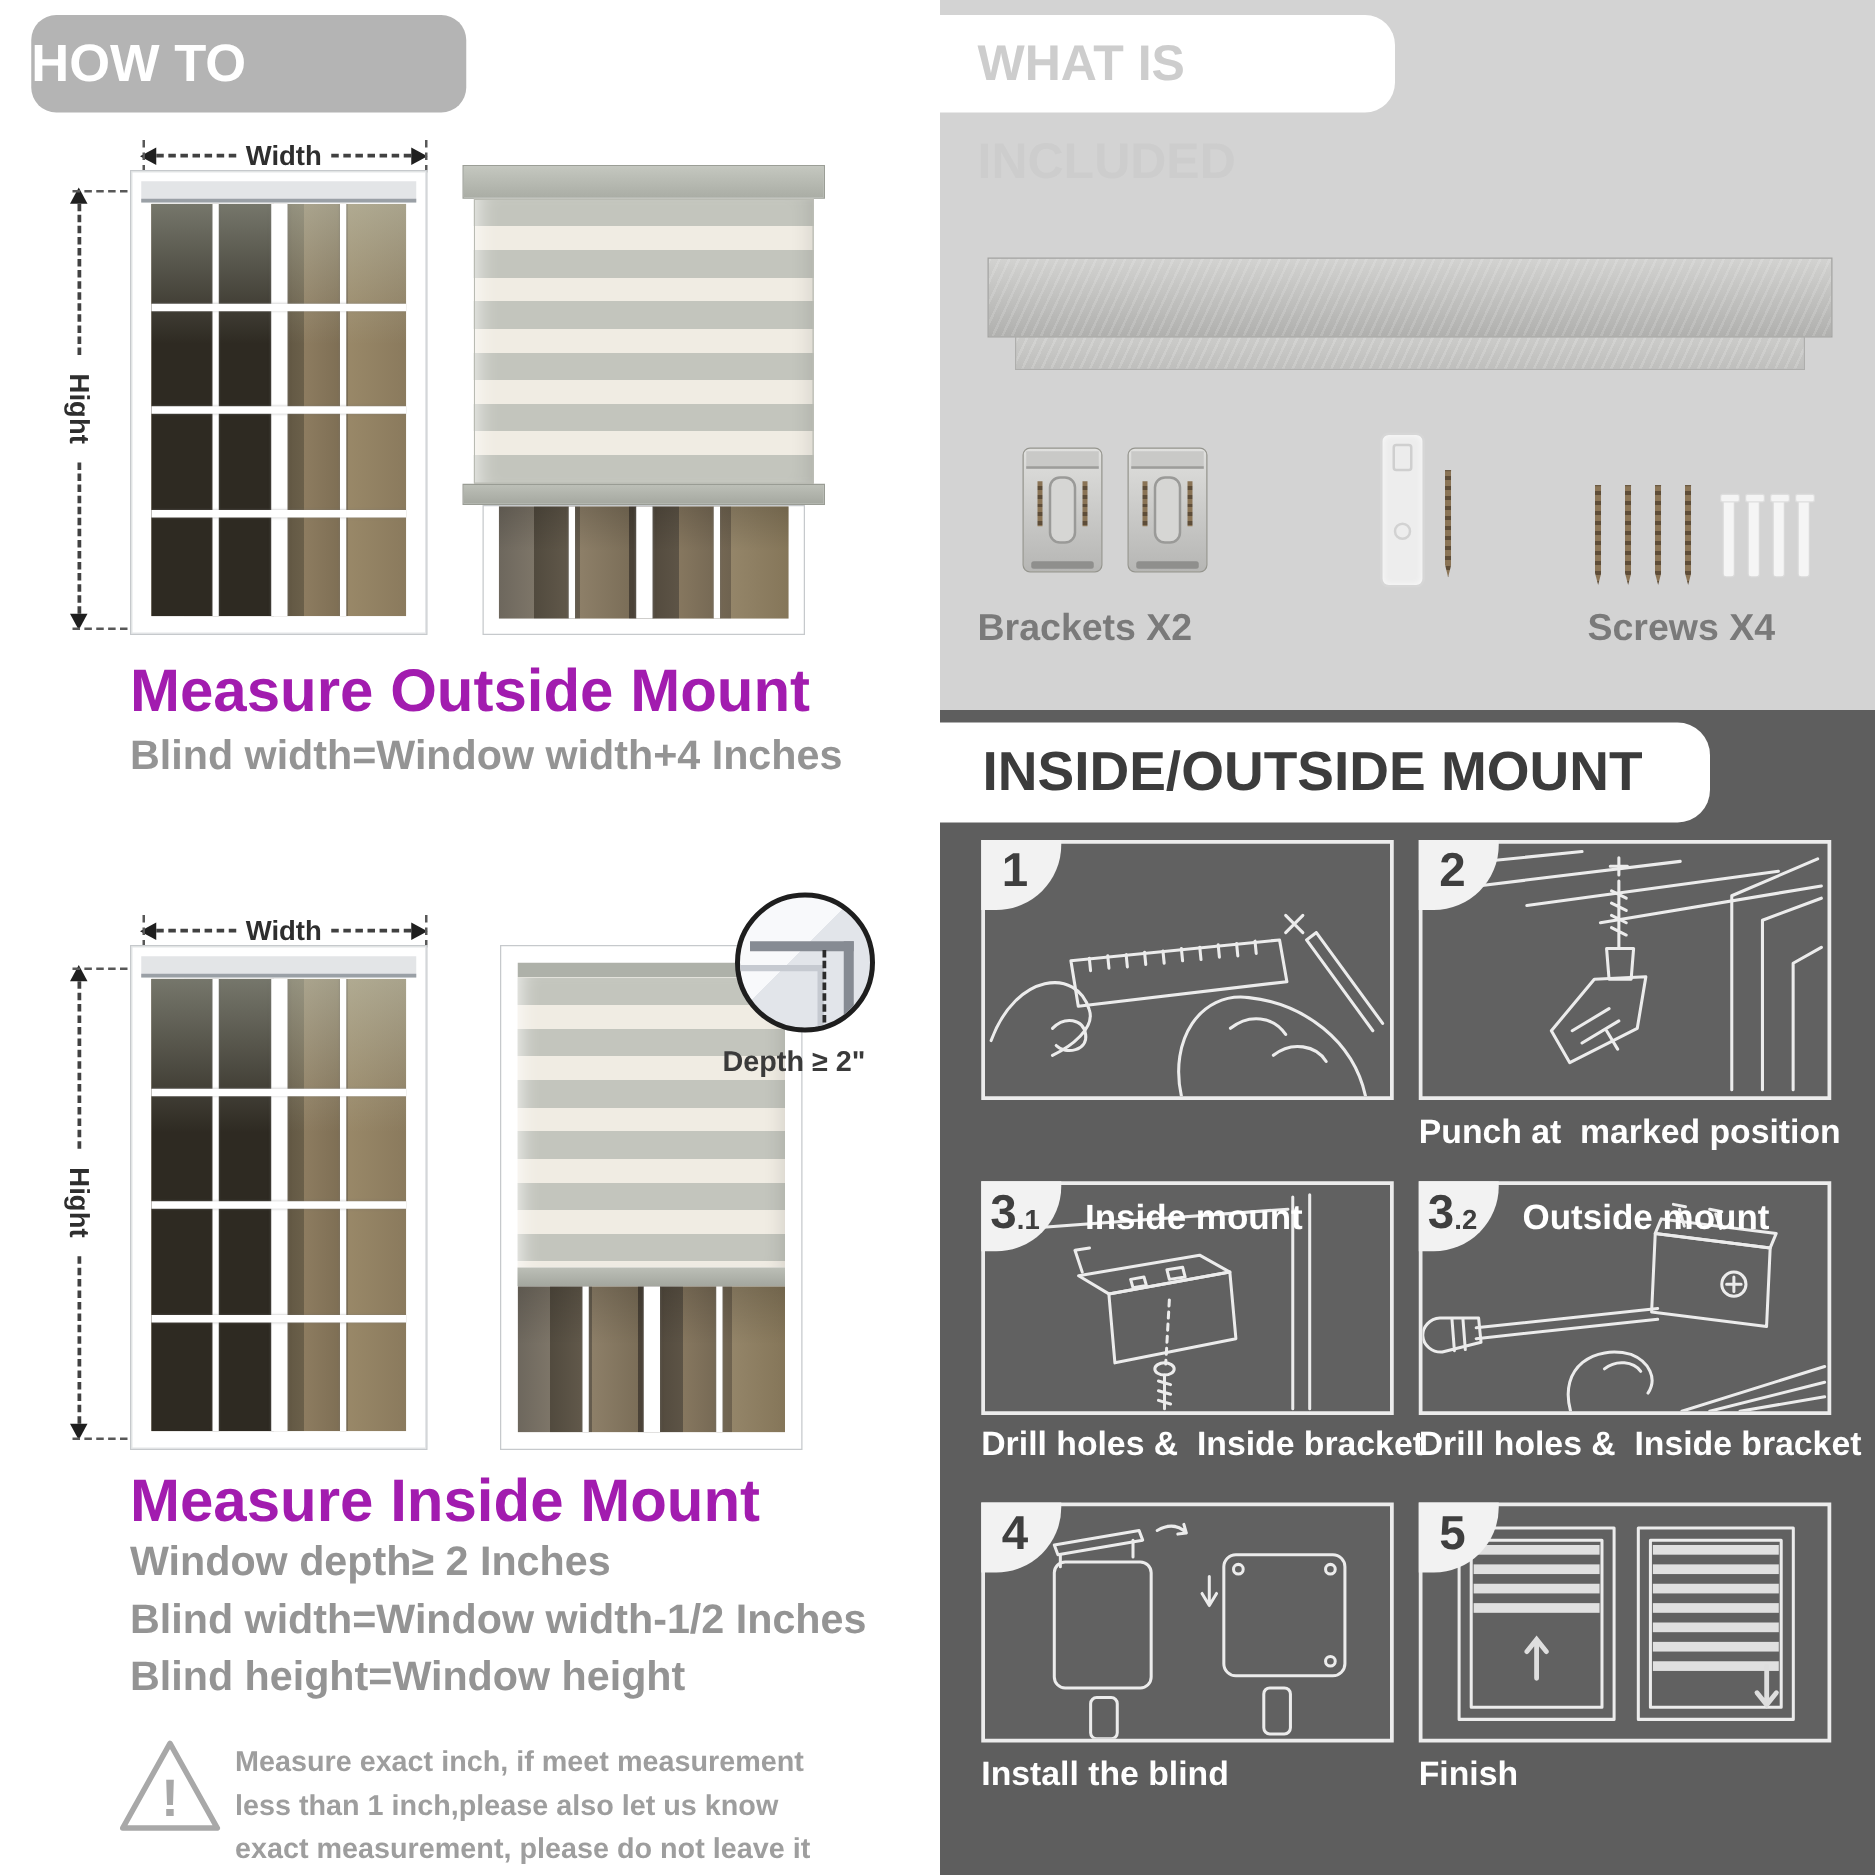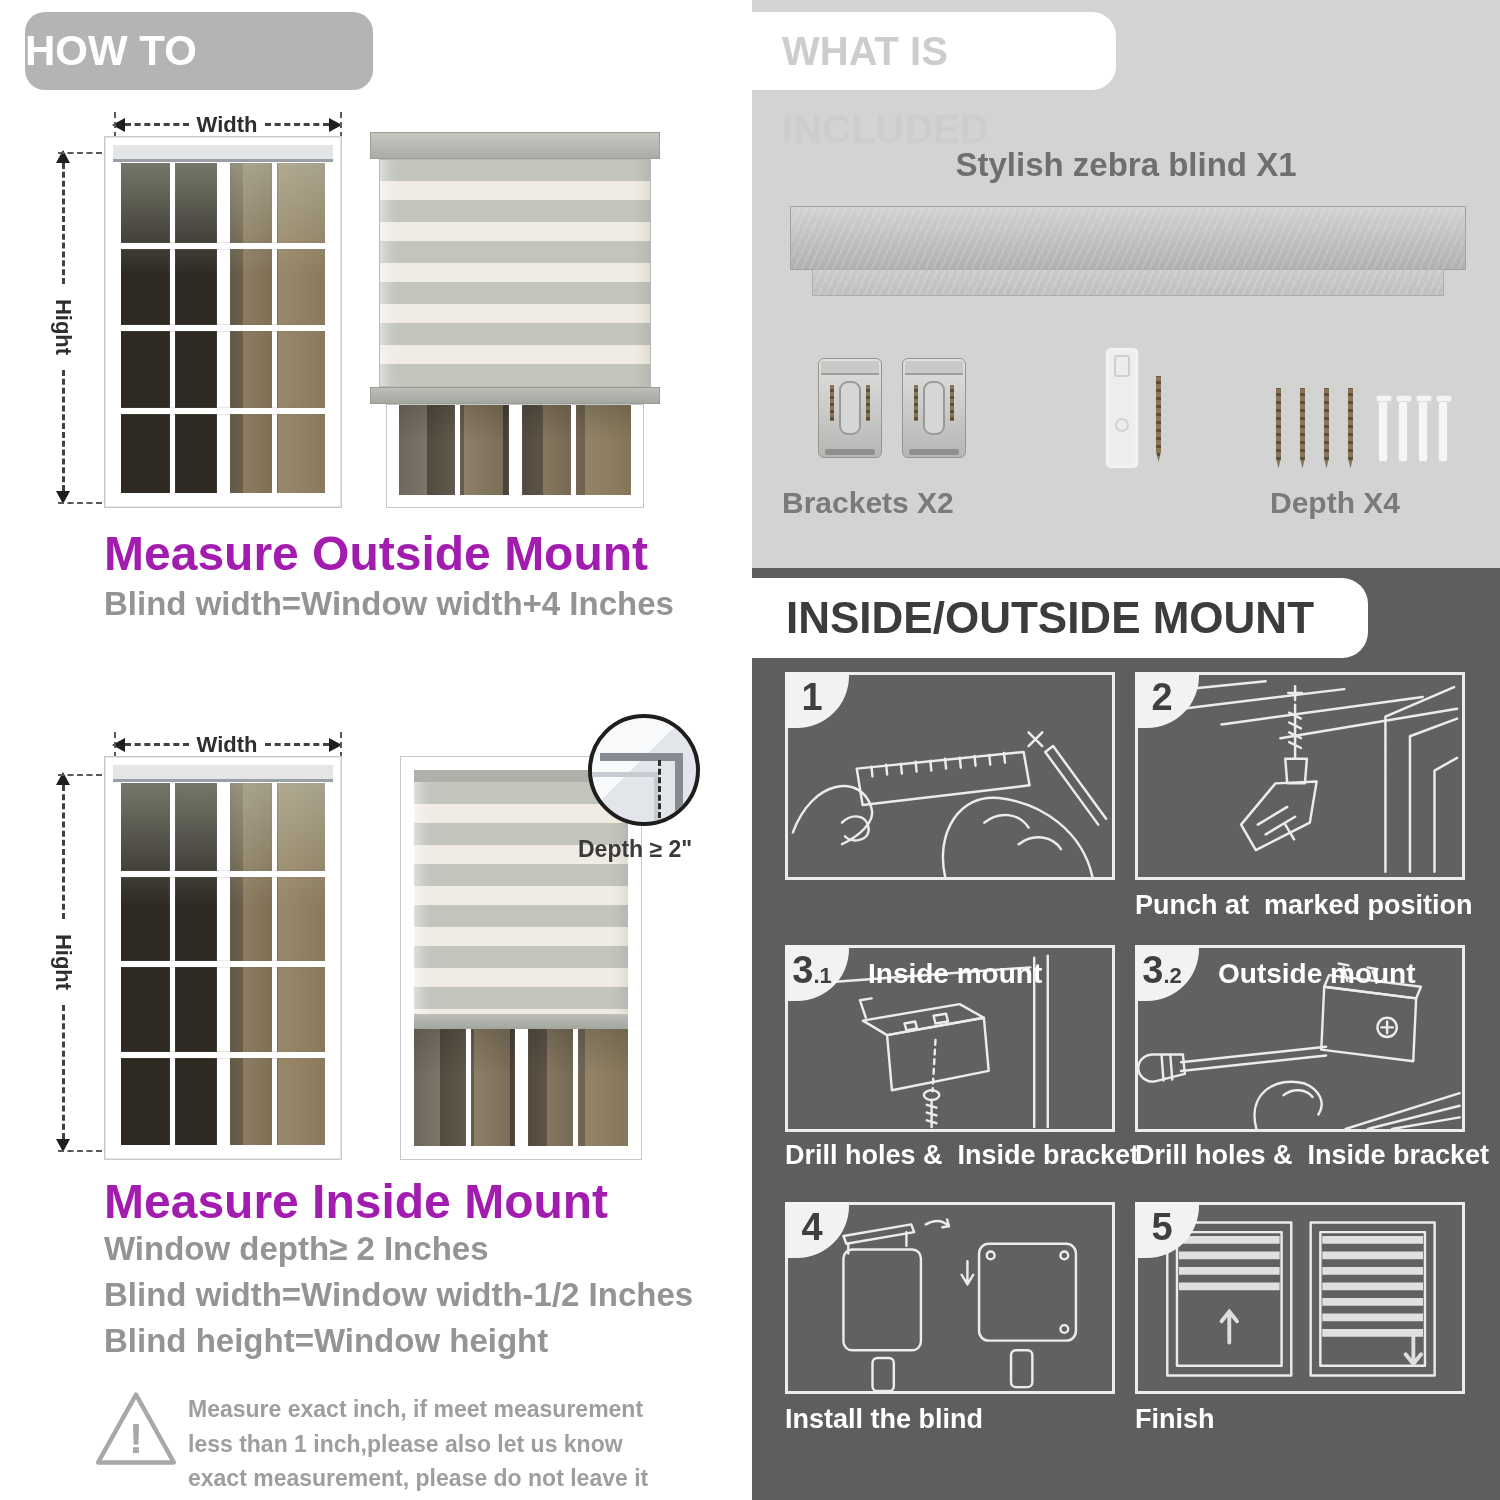--- a/index.html
+++ b/index.html
@@ -238,21 +238,20 @@
   <div class="sec-line" style="left:104px;top:1322px;">Blind height=Window height</div>
 
   <svg class="abs" style="left:92px;top:1388px;" width="88" height="82" viewBox="0 0 100 92">
     <path d="M50 7 L93 84 L7 84 Z" fill="none" stroke="#a8a8a8" stroke-width="5" stroke-linejoin="round"></path>
     <text x="50" y="73" font-size="48" font-weight="bold" fill="#a8a8a8" text-anchor="middle">!</text>
   </svg>
   <div id="warning-text">Measure exact inch, if meet measurement less than 1 inch,please also let us know exact measurement, please do not leave it</div>
 
   <div id="panel-light">
     <div id="included-header">WHAT IS INCLUDED</div>
-    <div id="blind-label">Stylish zebra blind X1</div>
 
     <div id="headrail-big"></div>
     <div id="headrail-tier"></div>
 
     <div class="bracket" style="left:66px;top:358px;">
       <i class="slot"></i>
       <i class="bscrew l"></i>
       <i class="bscrew r"></i>
       <i class="foot"></i>
     </div>
@@ -272,21 +271,21 @@
     <div class="lscrew" style="left:524px;top:388px;height:80px;"></div>
     <div class="lscrew" style="left:548px;top:388px;height:80px;"></div>
     <div class="lscrew" style="left:572px;top:388px;height:80px;"></div>
     <div class="lscrew" style="left:596px;top:388px;height:80px;"></div>
     <div class="anchor" style="left:626px;top:398px;"></div>
     <div class="anchor" style="left:646px;top:398px;"></div>
     <div class="anchor" style="left:666px;top:398px;"></div>
     <div class="anchor" style="left:686px;top:398px;"></div>
 
     <div class="item-label" style="left:30px;width:230px;">Brackets X2</div>
-    <div class="item-label" style="left:518px;width:200px;">Depth X4</div>
+    <div class="item-label" style="left:518px;width:200px;">Screws X4</div>
   </div>
 
   <div id="panel-dark">
     <div id="mount-header">INSIDE/OUTSIDE MOUNT</div>
 
     <div class="step" style="left:33px;top:104px;width:330px;height:208px;">
       <svg viewBox="0 0 330 205">
         <g class="lineart">
           <path d="M5 160 C25 105 75 100 85 135 C90 150 70 165 55 172"></path>
           <path d="M55 150 C65 140 80 142 82 155 C84 168 66 172 58 164"></path>

